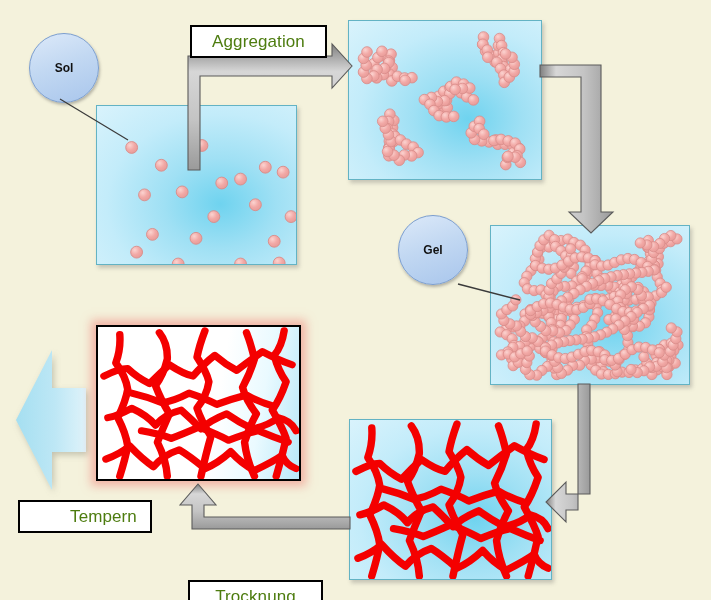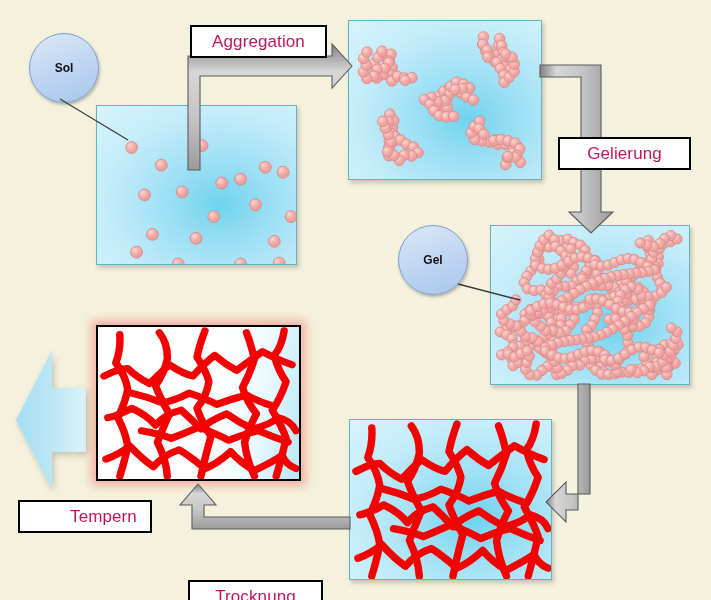--- a/index.html
+++ b/index.html
@@ -25,21 +25,21 @@
     top: 0;
     width: 711px;
     height: 600px;
   }
 
   
   .label-box {
     position: absolute;
     background: #ffffff;
     border: 2.5px solid #000000;
-    color: #be185d;
+    color: #4d7c0f;
     font-size: 17px;
     line-height: 1;
     display: flex;
     align-items: center;
     justify-content: center;
     letter-spacing: 0.1px;
     z-index: 40;
     box-sizing: border-box;
   }
   #label-aggregation { left: 190px; top: 25px;  width: 137px; height: 33px; }
@@ -59,21 +59,21 @@
     display: flex;
     align-items: center;
     justify-content: center;
     font-size: 12px;
     font-weight: bold;
     color: #111111;
     z-index: 45;
     box-sizing: border-box;
   }
   #bubble-sol { left: 29px;  top: 33px; }
-  #bubble-gel { left: 398px; top: 225px; align-items: center; }
+  #bubble-gel { left: 398px; top: 215px; align-items: center; }
 
   
   .panel {
     position: absolute;
     box-sizing: border-box;
     z-index: 20;
   }
   .panel.aqua {
     border: 1px solid #63b3c4;
     background: radial-gradient(ellipse at 62% 62%, #6fd3ef 0%, #9fe0f4 32%, #c3ecfa 65%, #d9f3fc 100%);
@@ -824,23 +824,20 @@
   <div class="bubble" id="bubble-sol">
     <span>Sol</span>
   </div>
   <div class="bubble" id="bubble-gel">
     <span>Gel</span>
   </div>
 
   <div class="label-box" id="label-aggregation">
     <span>Aggregation</span>
   </div>
-  <div class="label-box" id="label-gelierung">
-    <span>Gelierung</span>
-  </div>
   <div class="label-box" id="label-tempern">
     <span>Tempern</span>
   </div>
   <div class="label-box" id="label-trocknung">
     <span>Trocknung</span>
   </div>
 
 </div>
 
 </body></html>

